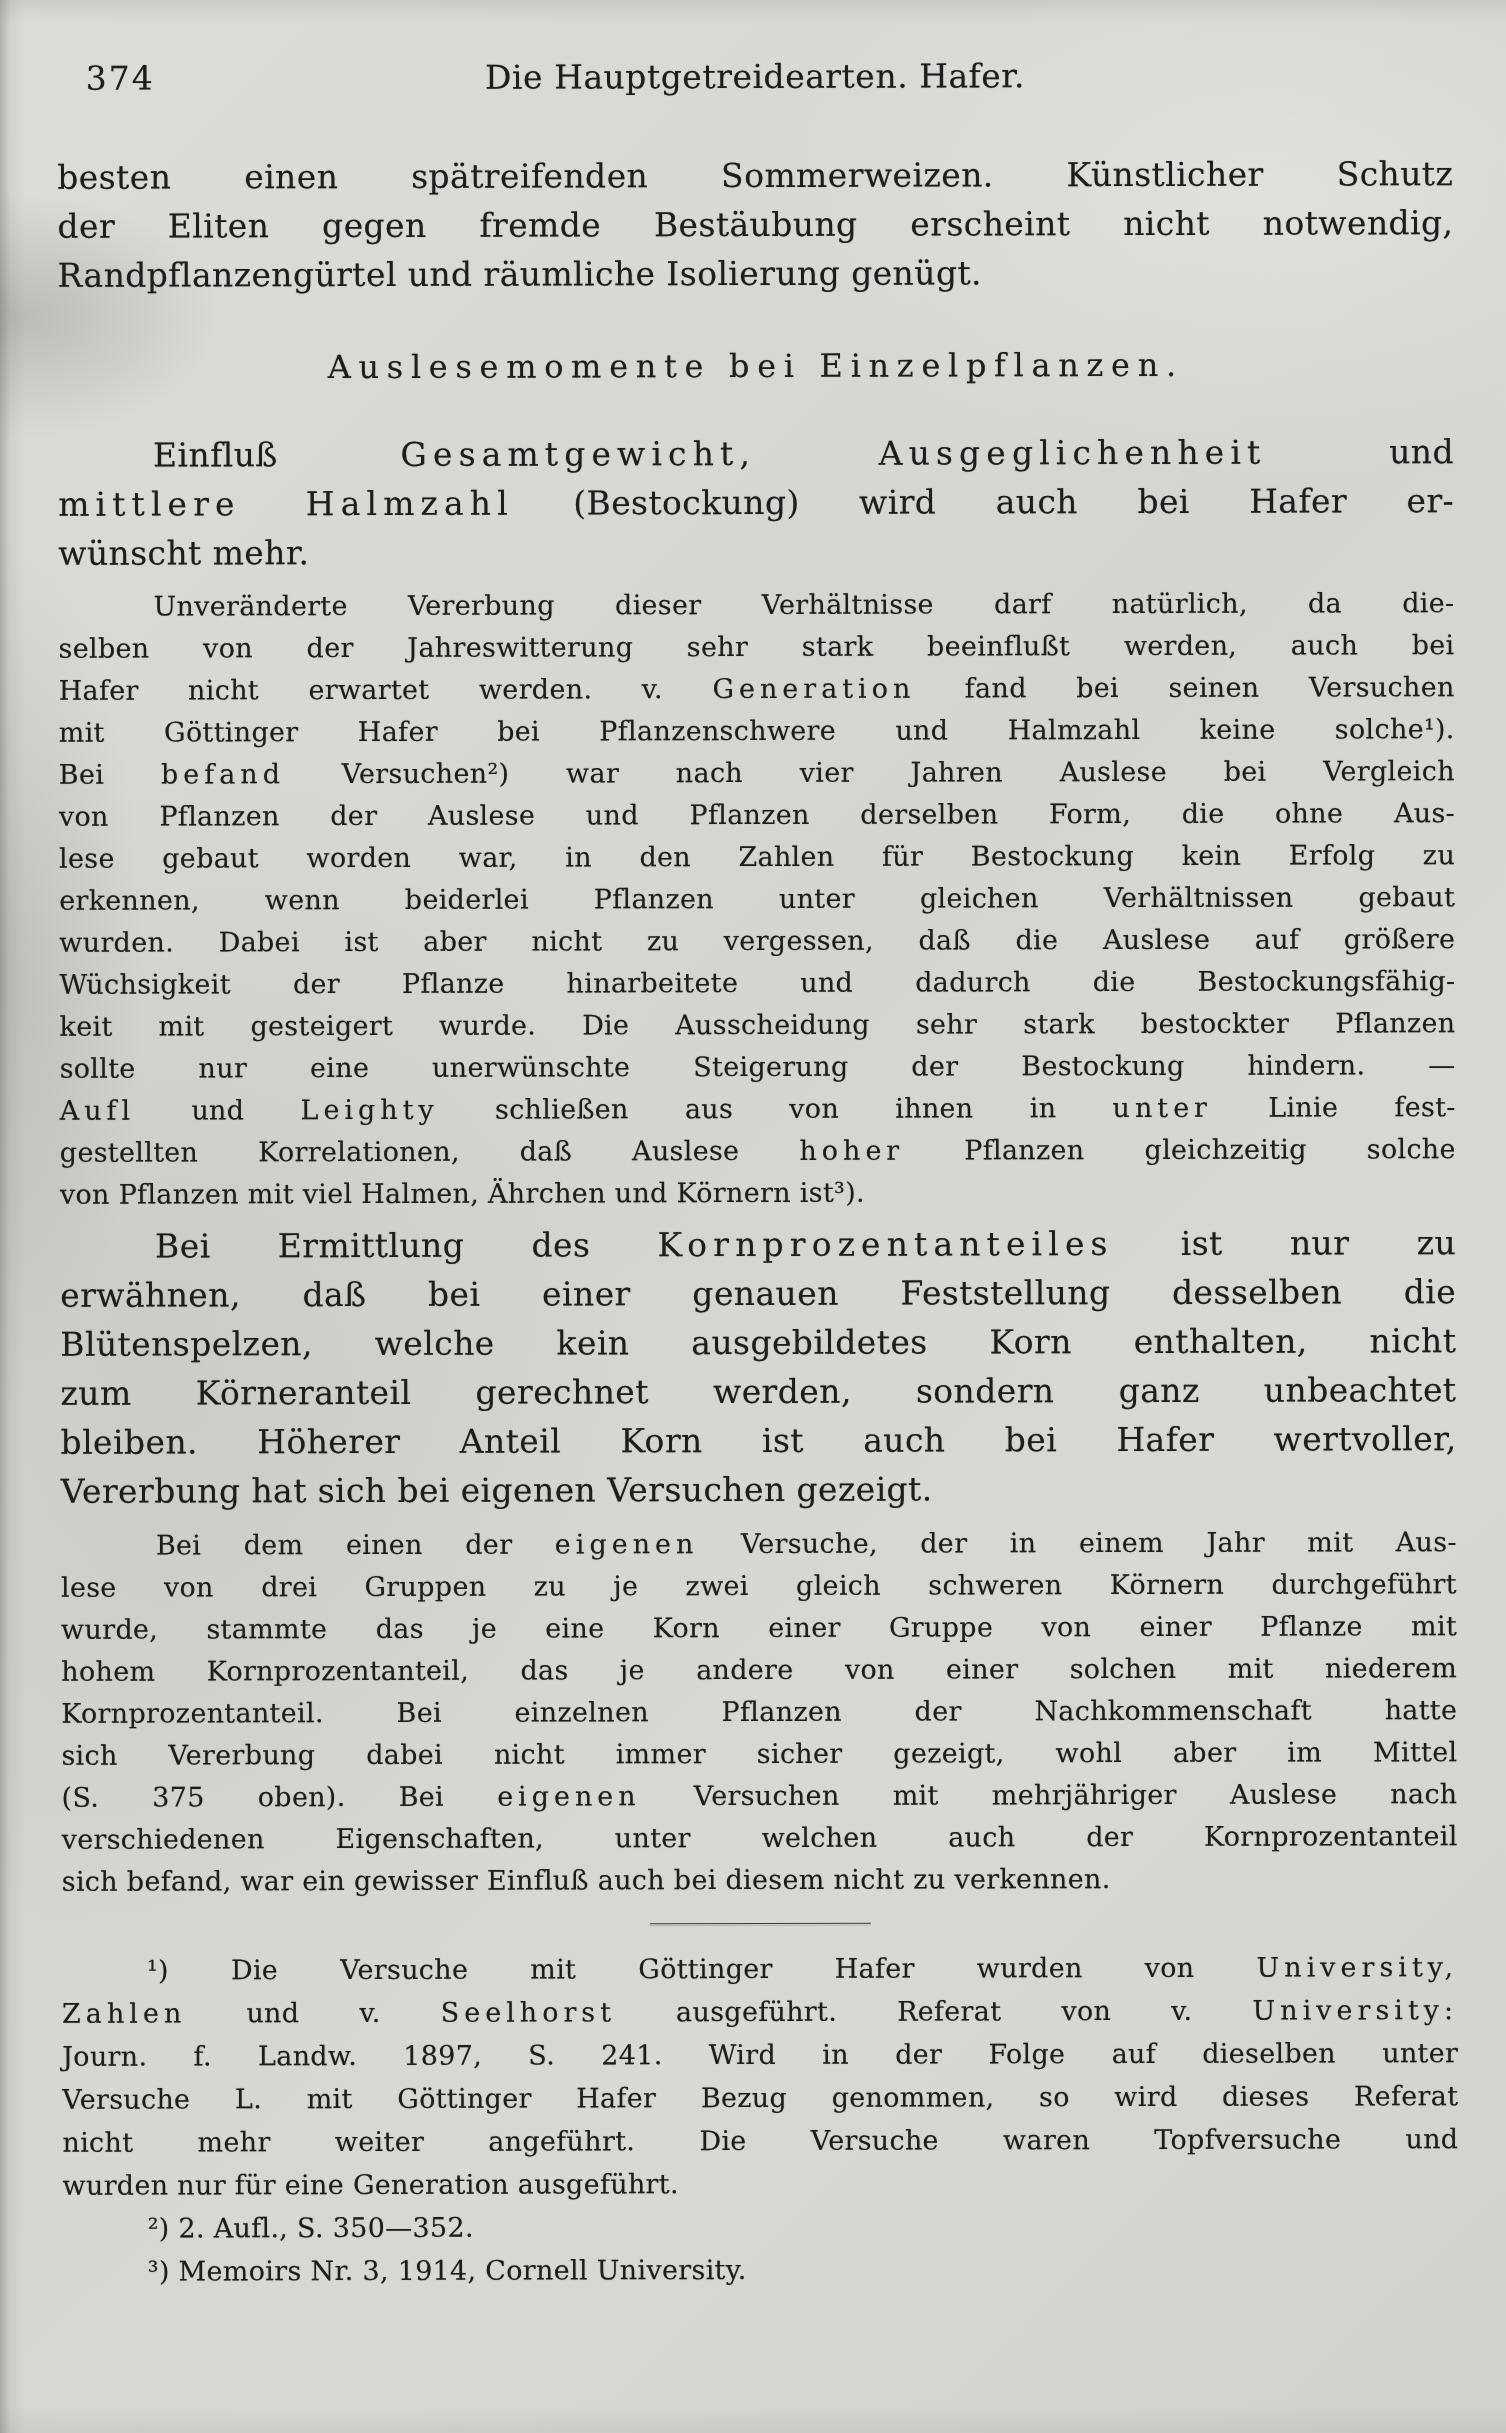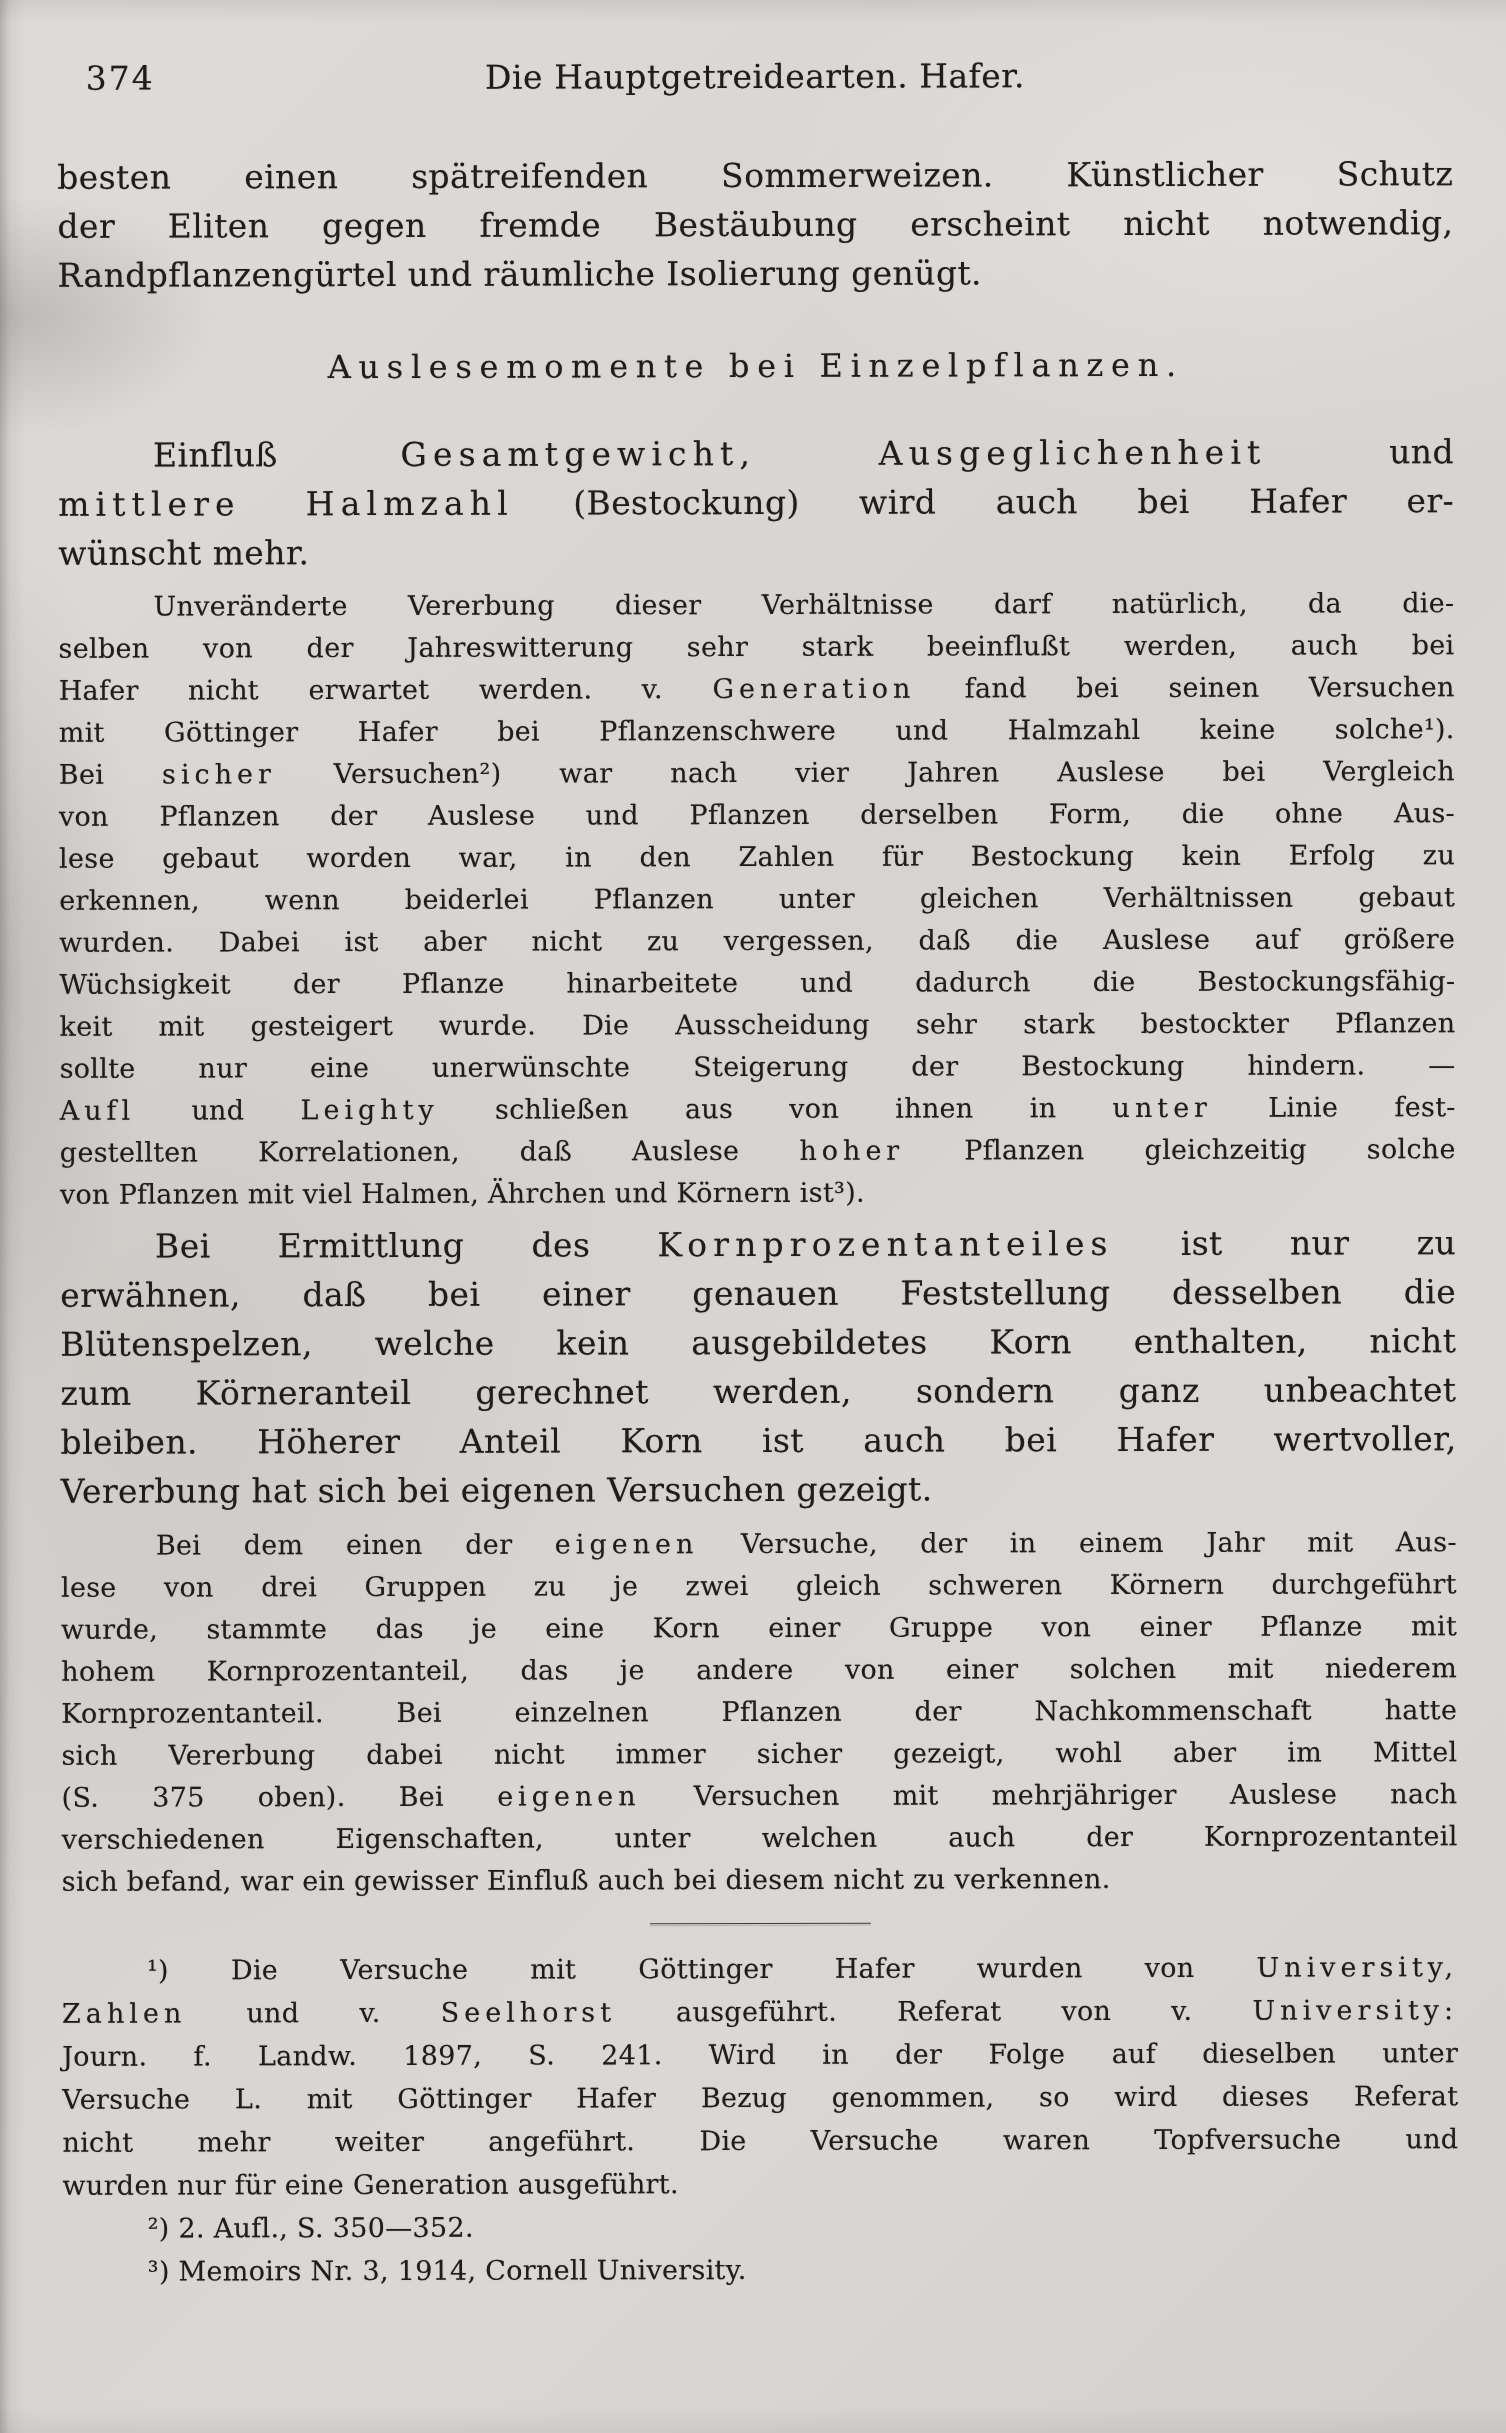--- a/index.html
+++ b/index.html
@@ -99,21 +99,21 @@
       <div class="line"><span>Einfluß </span><span class="sp">Gesamtgewicht,</span><span> </span><span class="sp">Ausgeglichenheit</span><span> und</span></div>
       <div class="line"><span class="sp">mittlere Halmzahl</span><span> (Bestockung) wird auch bei Hafer er-</span></div>
       <div class="line last"><span>wünscht mehr.</span></div>
     </div>
 
   <div class="para small indent p4">
       <div class="line"><span>Unveränderte Vererbung dieser Verhältnisse darf natürlich, da die-</span></div>
       <div class="line"><span>selben von der Jahreswitterung sehr stark beeinflußt werden, auch bei</span></div>
       <div class="line"><span>Hafer nicht erwartet werden.  v. </span><span class="sp">Generation</span><span> fand bei seinen Versuchen</span></div>
       <div class="line"><span>mit Göttinger Hafer bei Pflanzenschwere und Halmzahl keine solche¹).</span></div>
-      <div class="line"><span>Bei </span><span class="sp">sicher</span><span> Versuchen²) war nach vier Jahren Auslese bei Vergleich</span></div>
+      <div class="line"><span>Bei </span><span class="sp">befand</span><span> Versuchen²) war nach vier Jahren Auslese bei Vergleich</span></div>
       <div class="line"><span>von Pflanzen der Auslese und Pflanzen derselben Form, die ohne Aus-</span></div>
       <div class="line"><span>lese gebaut worden war, in den Zahlen für Bestockung kein Erfolg zu</span></div>
       <div class="line"><span>erkennen, wenn beiderlei Pflanzen unter gleichen Verhältnissen gebaut</span></div>
       <div class="line"><span>wurden.  Dabei ist aber nicht zu vergessen, daß die Auslese auf größere</span></div>
       <div class="line"><span>Wüchsigkeit der Pflanze hinarbeitete und dadurch die Bestockungsfähig-</span></div>
       <div class="line"><span>keit mit gesteigert wurde.  Die Ausscheidung sehr stark bestockter Pflanzen</span></div>
       <div class="line"><span>sollte nur eine unerwünschte Steigerung der Bestockung hindern. —</span></div>
       <div class="line"><span class="sp">Aufl</span><span> und </span><span class="sp">Leighty</span><span> schließen aus von ihnen in </span><span class="sp">unter</span><span> Linie fest-</span></div>
       <div class="line"><span>gestellten Korrelationen, daß Auslese </span><span class="sp">hoher</span><span> Pflanzen gleichzeitig solche</span></div>
       <div class="line last"><span>von Pflanzen mit viel Halmen, Ährchen und Körnern ist³).</span></div>

